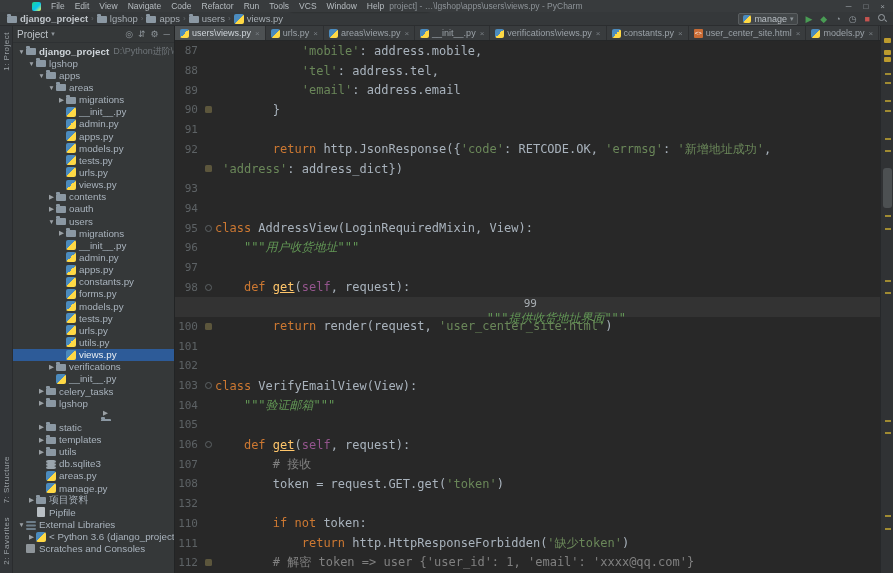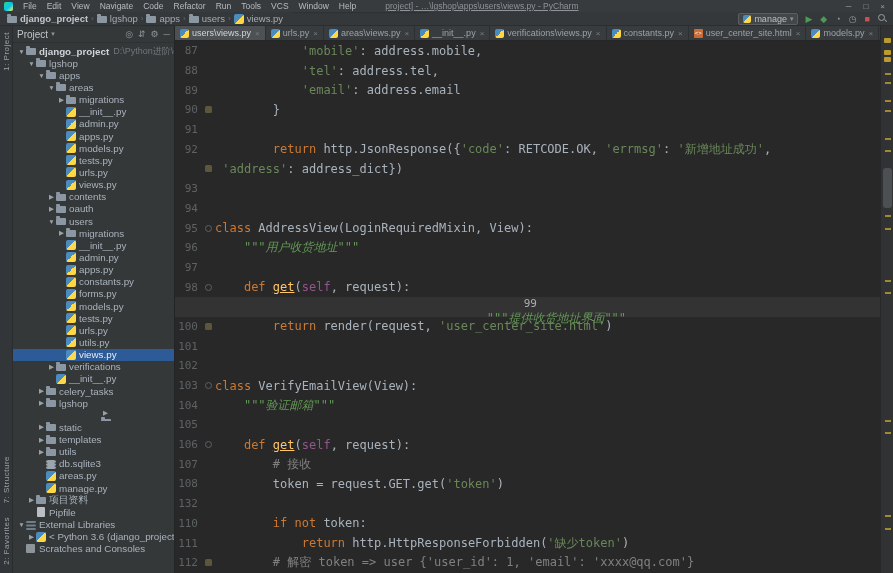--- a/index.html
+++ b/index.html
@@ -9,25 +9,25 @@
     --txt:#a9b3bd; --kw:#cc7832; --str:#6a8759; --doc:#629755;
     --com:#808080; --fn:#ffc66b; --selfp:#94558d;
   }
   *{margin:0;padding:0;box-sizing:border-box;}
   html,body{width:893px;height:573px;overflow:hidden;background:#282828;
     font-family:"Liberation Sans",sans-serif;-webkit-font-smoothing:antialiased;}
   .app{position:relative;width:893px;height:573px;display:flex;flex-direction:column;}
 
   
   .titlebar{height:12px;background:var(--titlebar-bg);display:flex;align-items:center;
-    font-size:8.5px;color:#b6bcc0;flex:none;position:relative;z-index:5;}
+    font-size:8.5px;color:#b6bcc0;flex:none;position:relative;z-index:5;padding-left:28px;}
   .app-icon{width:9px;height:9px;margin:0 5px 0 4px;border-radius:2px;
     background:linear-gradient(135deg,#21d789 0%,#07c3f2 55%,#fcf84a 100%);flex:none;}
   .menu-item{padding:0 5px;white-space:nowrap;}
-  .win-title{color:#8d9398;margin-left:24px;white-space:nowrap;overflow:hidden;flex:1;text-decoration:underline;}
+  .win-title{color:#8d9398;margin-left:0;white-space:nowrap;overflow:hidden;flex:1;}
   .win-ctrls{display:flex;gap:12px;margin-right:8px;color:#9aa0a5;font-size:8px;}
   .overlay-box{position:absolute;left:289px;top:0;width:142px;height:11px;background:#f4f4f4;
     border-radius:0 0 4px 4px;display:flex;align-items:center;justify-content:center;gap:4px;
     font-size:8px;color:#333;box-shadow:0 1px 2px rgba(0,0,0,.4);}
   .dot{width:5px;height:5px;border-radius:50%;background:#3db54a;}
   .overlay-caret{color:#777;font-size:7px;}
 
   
   .navbar{height:14px;background:var(--navbar-bg);display:flex;align-items:center;
     font-size:9.5px;color:#a6adb3;border-bottom:1px solid #2b2d2f;flex:none;padding-left:4px;}

